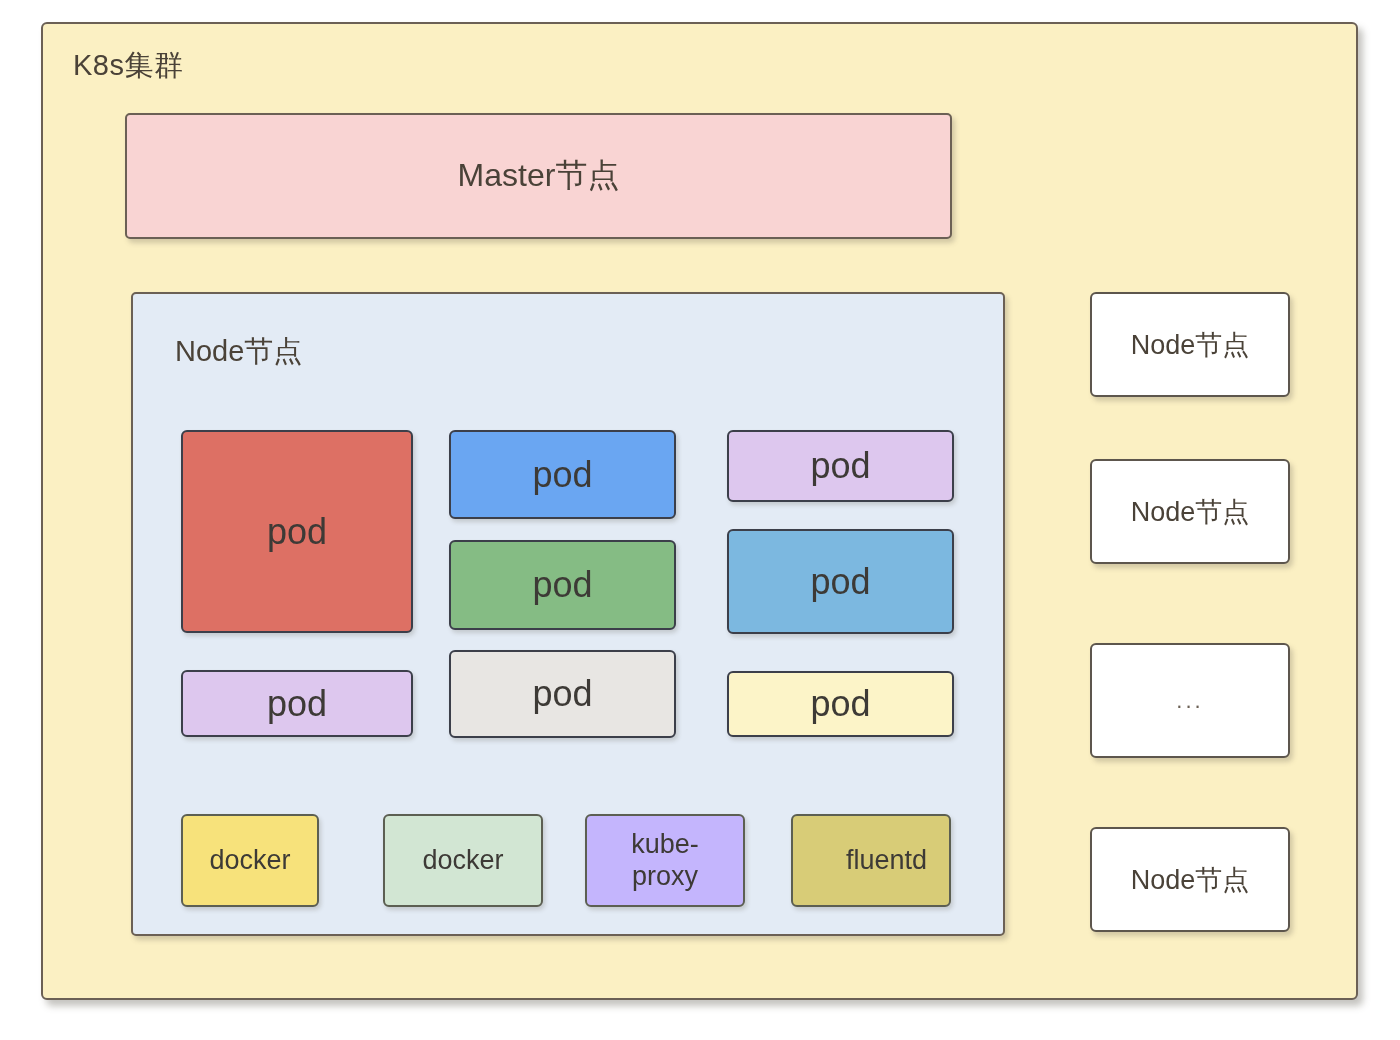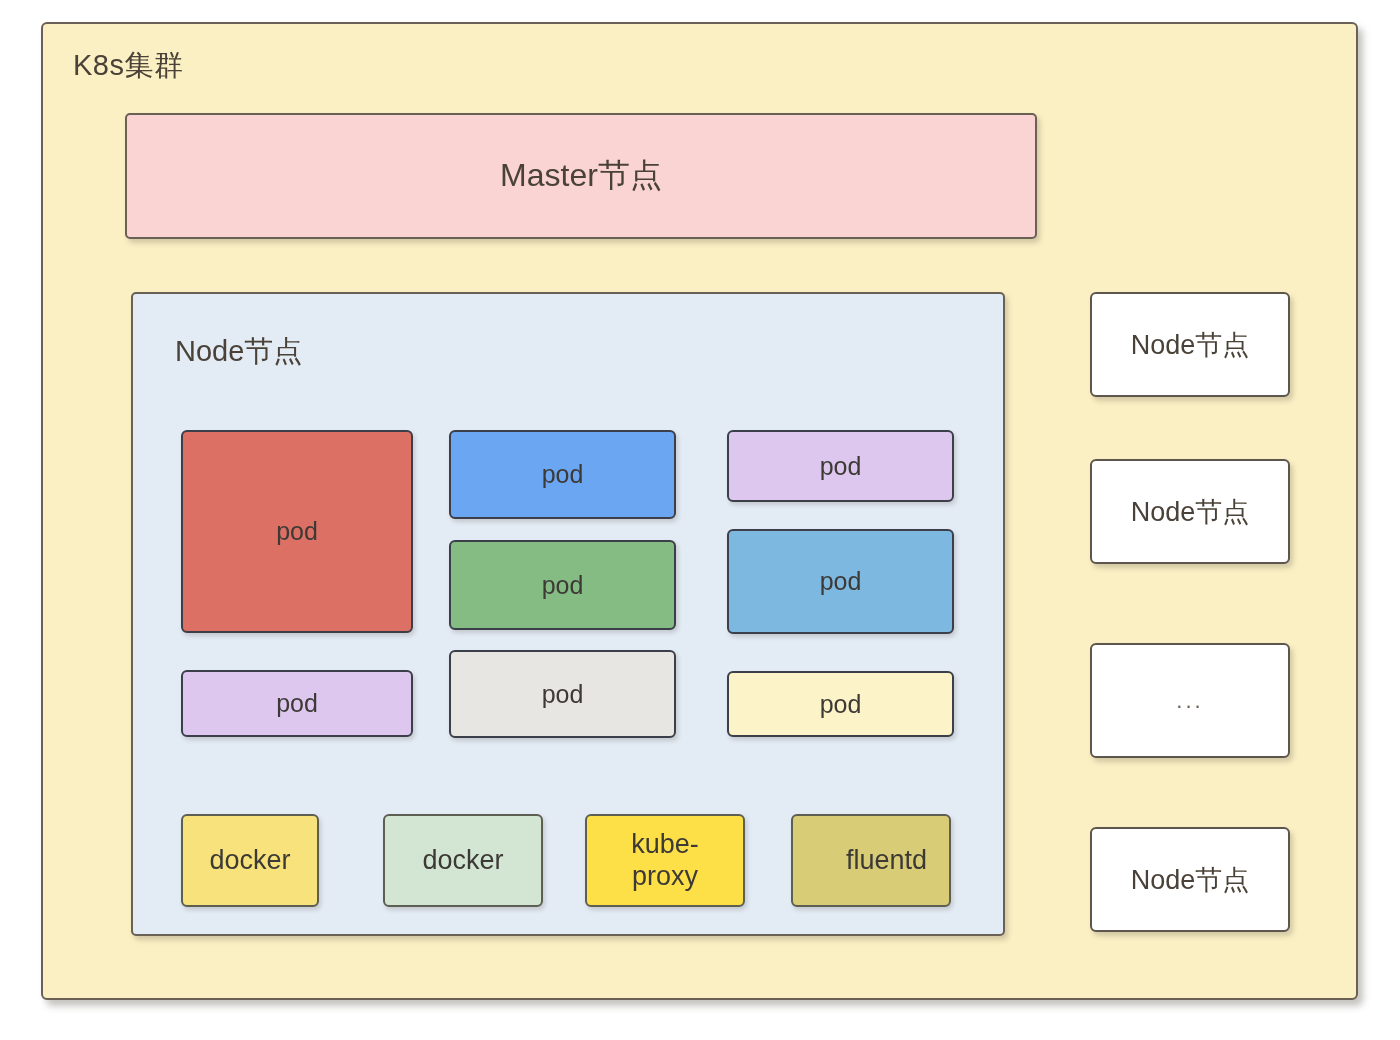--- a/index.html
+++ b/index.html
@@ -46,21 +46,21 @@
     color: #4a4238;
     letter-spacing: 0.5px;
     white-space: nowrap;
   }
 
   
   .master-node {
     position: absolute;
     left: 82px;
     top: 89px;
-    width: 912px;
+    width: 827px;
     height: 126px;
     box-sizing: border-box;
     background: #f9d4d3;
     border: 2px solid #6b6055;
     border-radius: 5px;
     box-shadow: 3px 4px 5px rgba(90, 85, 75, 0.25);
     display: flex;
     align-items: center;
     justify-content: center;
     font-size: 32px;
@@ -92,21 +92,21 @@
 
   
   .pod {
     position: absolute;
     box-sizing: border-box;
     border: 2px solid #3c3f4a;
     border-radius: 6px;
     display: flex;
     align-items: center;
     justify-content: center;
-    font-size: 25px;
+    font-size: 36px;
     color: #3d3a36;
     box-shadow: 2px 3px 4px rgba(90, 85, 75, 0.22);
   }
 
   
   .component {
     position: absolute;
     box-sizing: border-box;
     border: 2px solid #5c5f52;
     border-radius: 6px;
@@ -182,21 +182,21 @@
             <span>pod</span>
           </div>
         </div>
       <div id="components-layer">
           <div class="component" style="left: 48px; top: 520px; width: 138px; height: 93px; background: rgb(247, 226, 123);">
             <span>docker</span>
           </div>
           <div class="component" style="left: 250px; top: 520px; width: 160px; height: 93px; background: rgb(210, 230, 211);">
             <span>docker</span>
           </div>
-          <div class="component" style="left: 452px; top: 520px; width: 160px; height: 93px; background: #fde047;">
+          <div class="component" style="left: 452px; top: 520px; width: 160px; height: 93px; background: #c4b5fd;">
             <span>kube-<br>proxy</span>
           </div>
           <div class="component" style="left: 658px; top: 520px; width: 160px; height: 93px; background: rgb(216, 204, 119); padding-left: 37px;">
             <span>fluentd</span>
           </div>
         </div>
     </div>
 
   </div>
 

